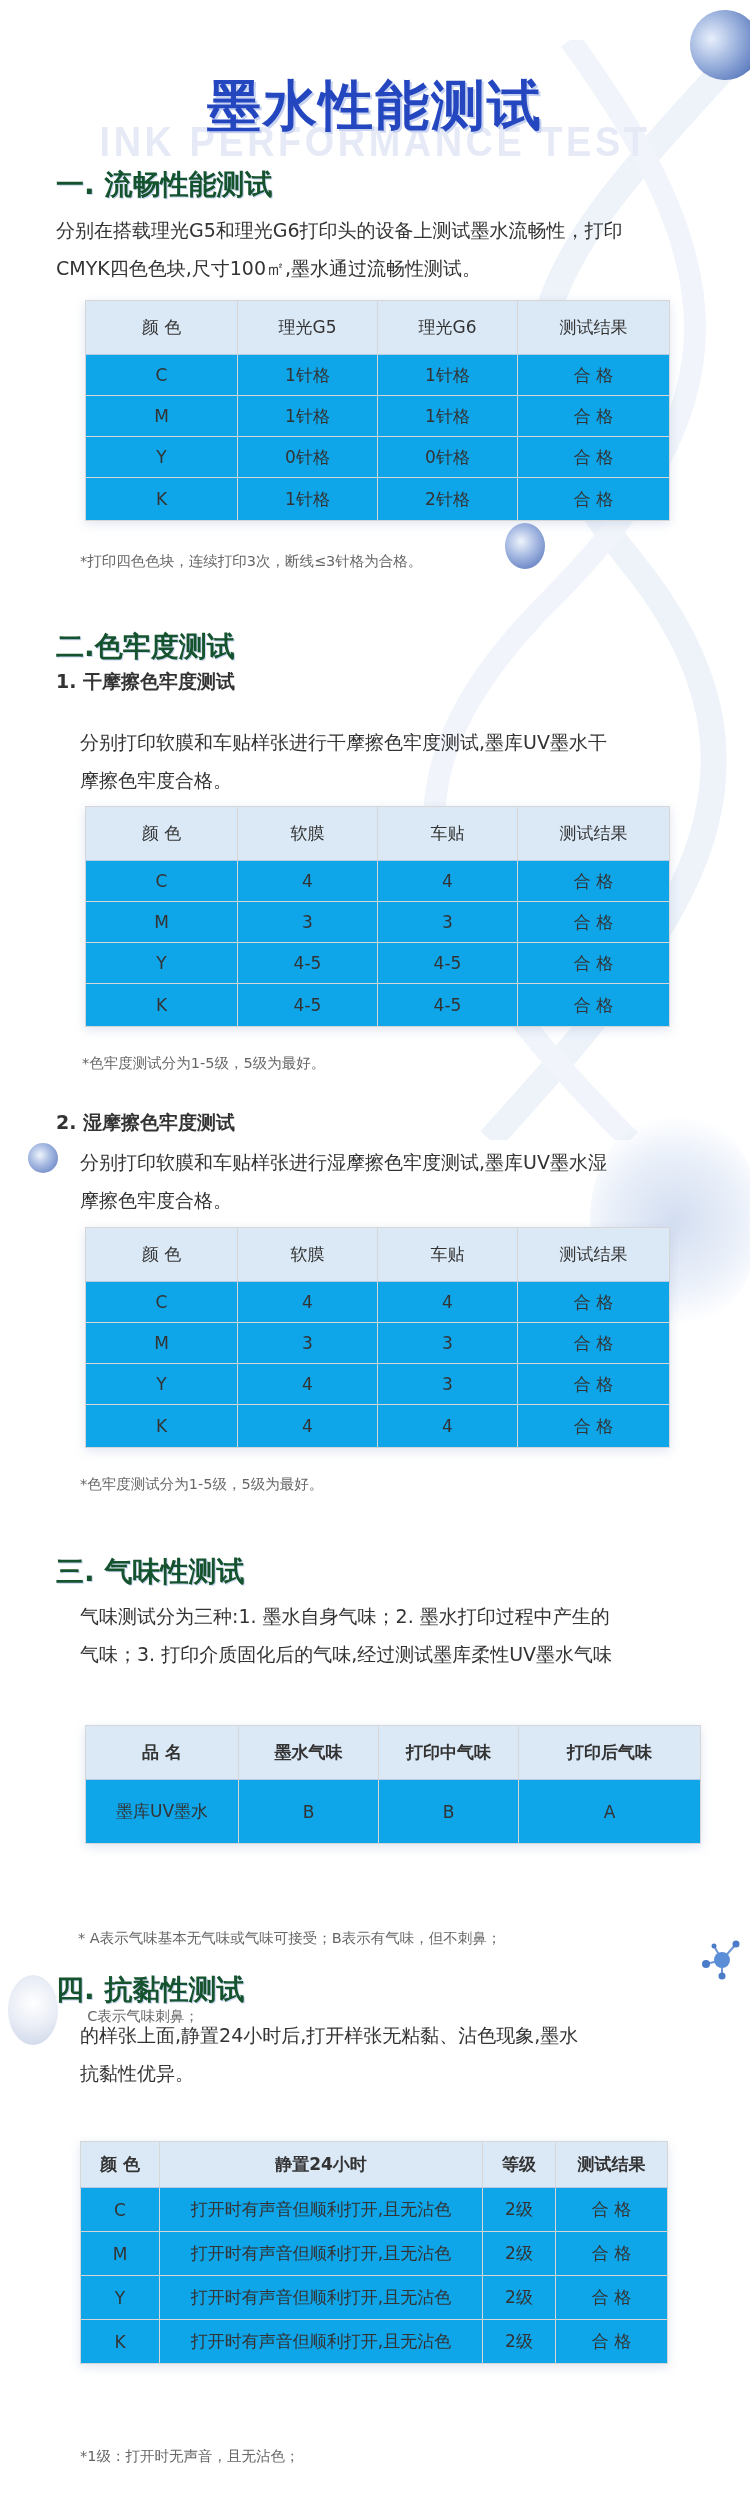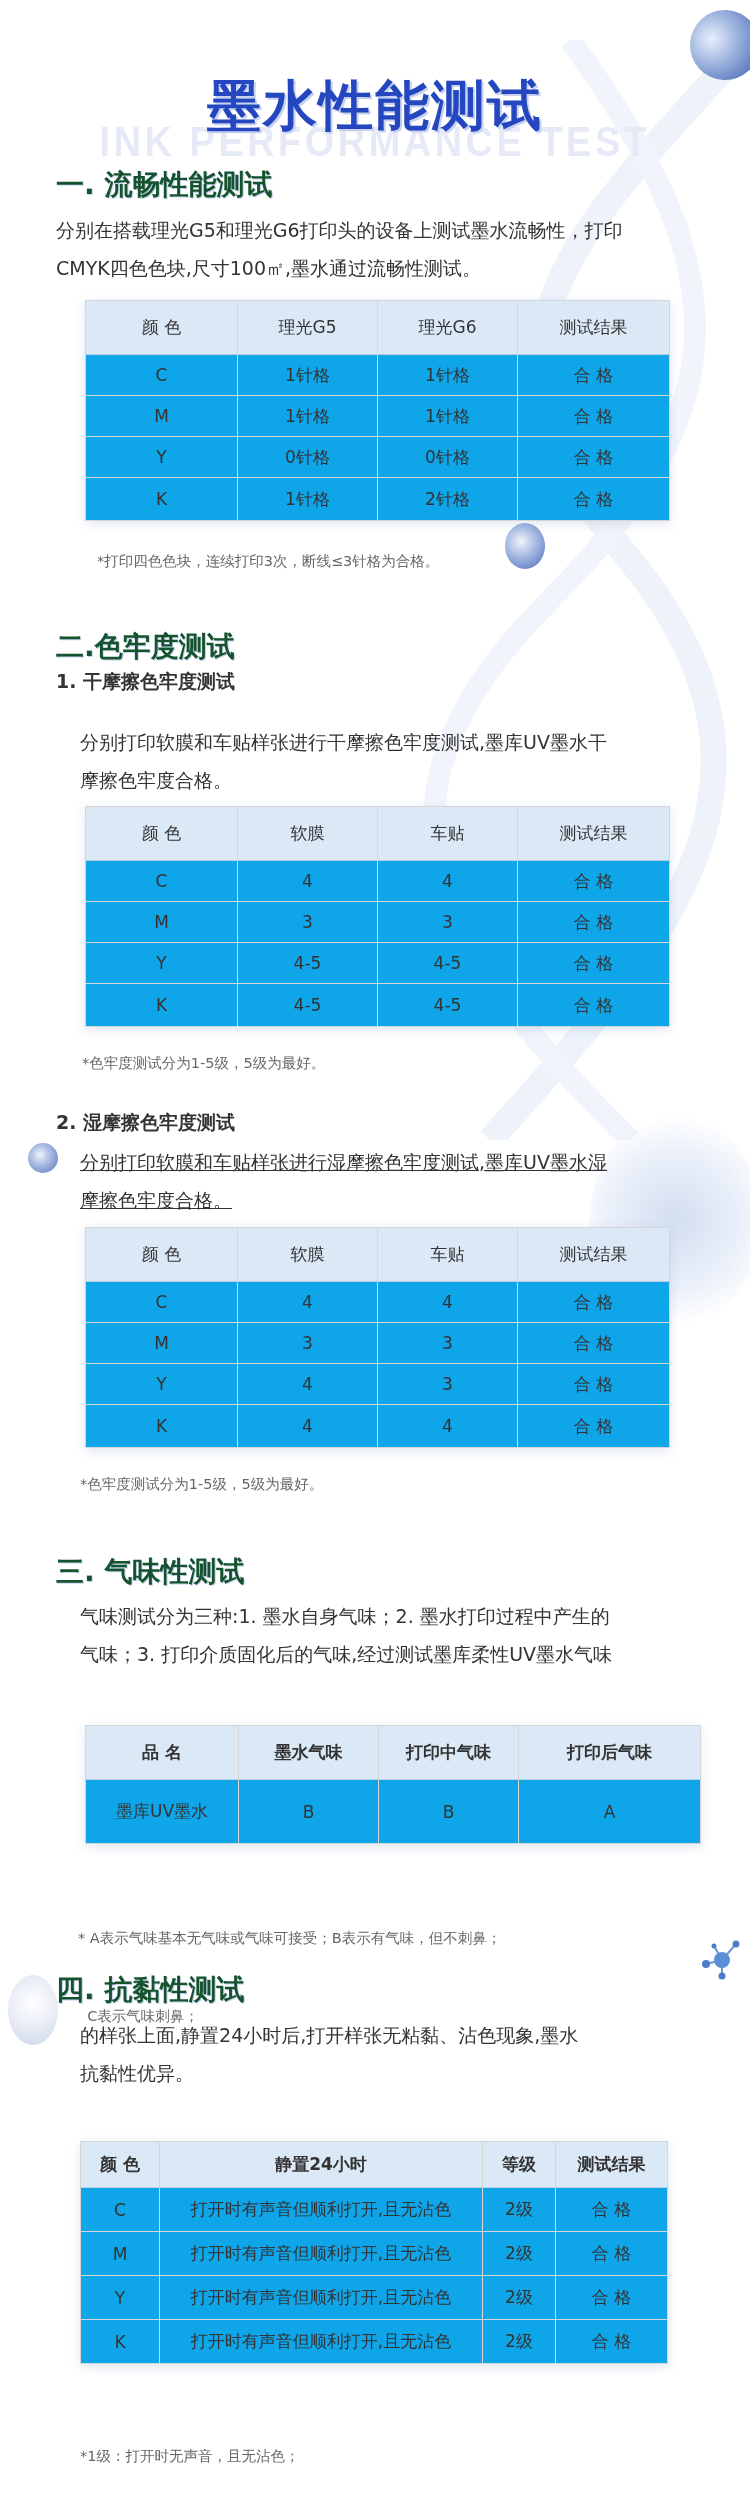--- a/index.html
+++ b/index.html
@@ -91,21 +91,21 @@
     <td>合 格</td>
   </tr>
   <tr style="height:43px;">
     <td>K</td>
     <td>1针格</td>
     <td>2针格</td>
     <td>合 格</td>
   </tr>
 </tbody>
   </table>
-<div class="note" style="left:80px;top:547px;margin-left:17px;">*打印四色色块，连续打印3次，断线≤3针格为合格。</div>
+<div class="note" style="left:80px;top:547px;">*打印四色色块，连续打印3次，断线≤3针格为合格。</div>
 
 <div class="h1" style="top:628px;">二.色牢度测试</div>
 <div class="h2" style="top:669px;">1. 干摩擦色牢度测试</div>
 <div class="para" style="left:80px;top:723px;width:620px;">
   <div>分别打印软膜和车贴样张进行干摩擦色牢度测试,墨库UV墨水干</div>
   <div>摩擦色牢度合格。</div>
 </div>
 <table style="left:85px;top:806px;width:585px;">
   <colgroup>
       <col style="width:152px">
@@ -142,21 +142,21 @@
     <td>K</td>
     <td>4-5</td>
     <td>4-5</td>
     <td>合 格</td>
   </tr>
 </tbody>
   </table>
 <div class="note" style="left:82px;top:1049px;">*色牢度测试分为1-5级，5级为最好。</div>
 
 <div class="h2" style="top:1110px;text-align:right;">2. 湿摩擦色牢度测试</div>
-<div class="para" style="left:80px;top:1143px;width:620px;text-decoration:underline;">
+<div class="para" style="left:80px;top:1143px;width:620px;">
   <div>分别打印软膜和车贴样张进行湿摩擦色牢度测试,墨库UV墨水湿</div>
   <div>摩擦色牢度合格。</div>
 </div>
 <table style="left:85px;top:1227px;width:585px;">
   <colgroup>
       <col style="width:152px">
       <col style="width:140px">
       <col style="width:140px">
       <col>
     </colgroup>

